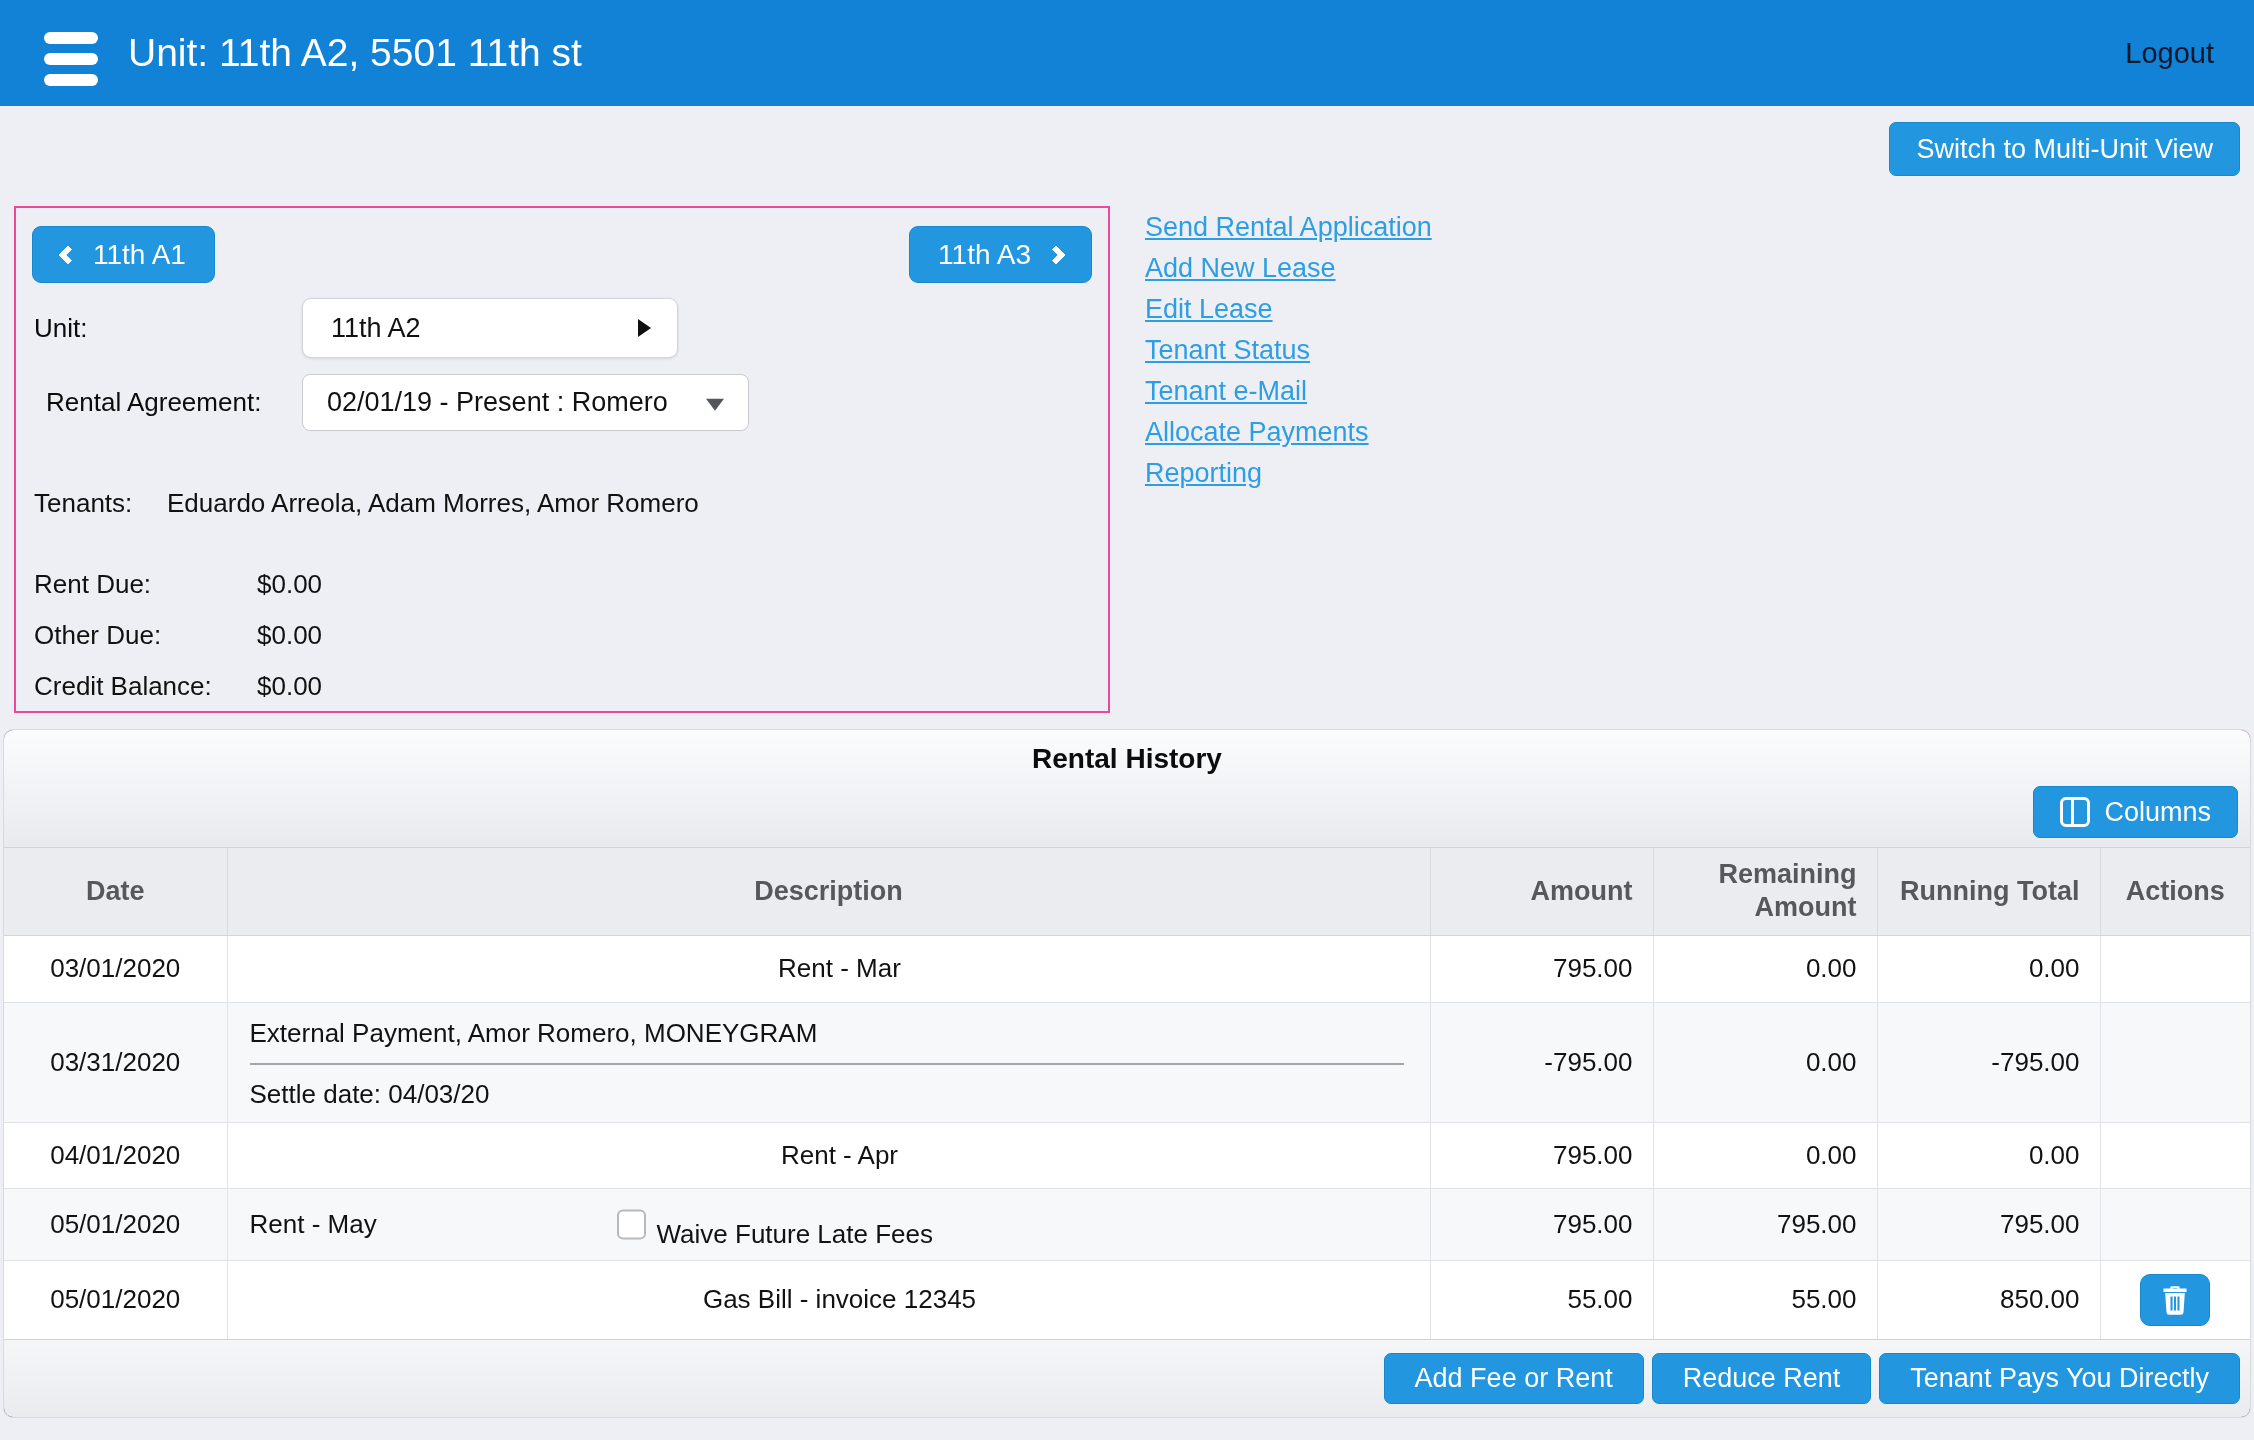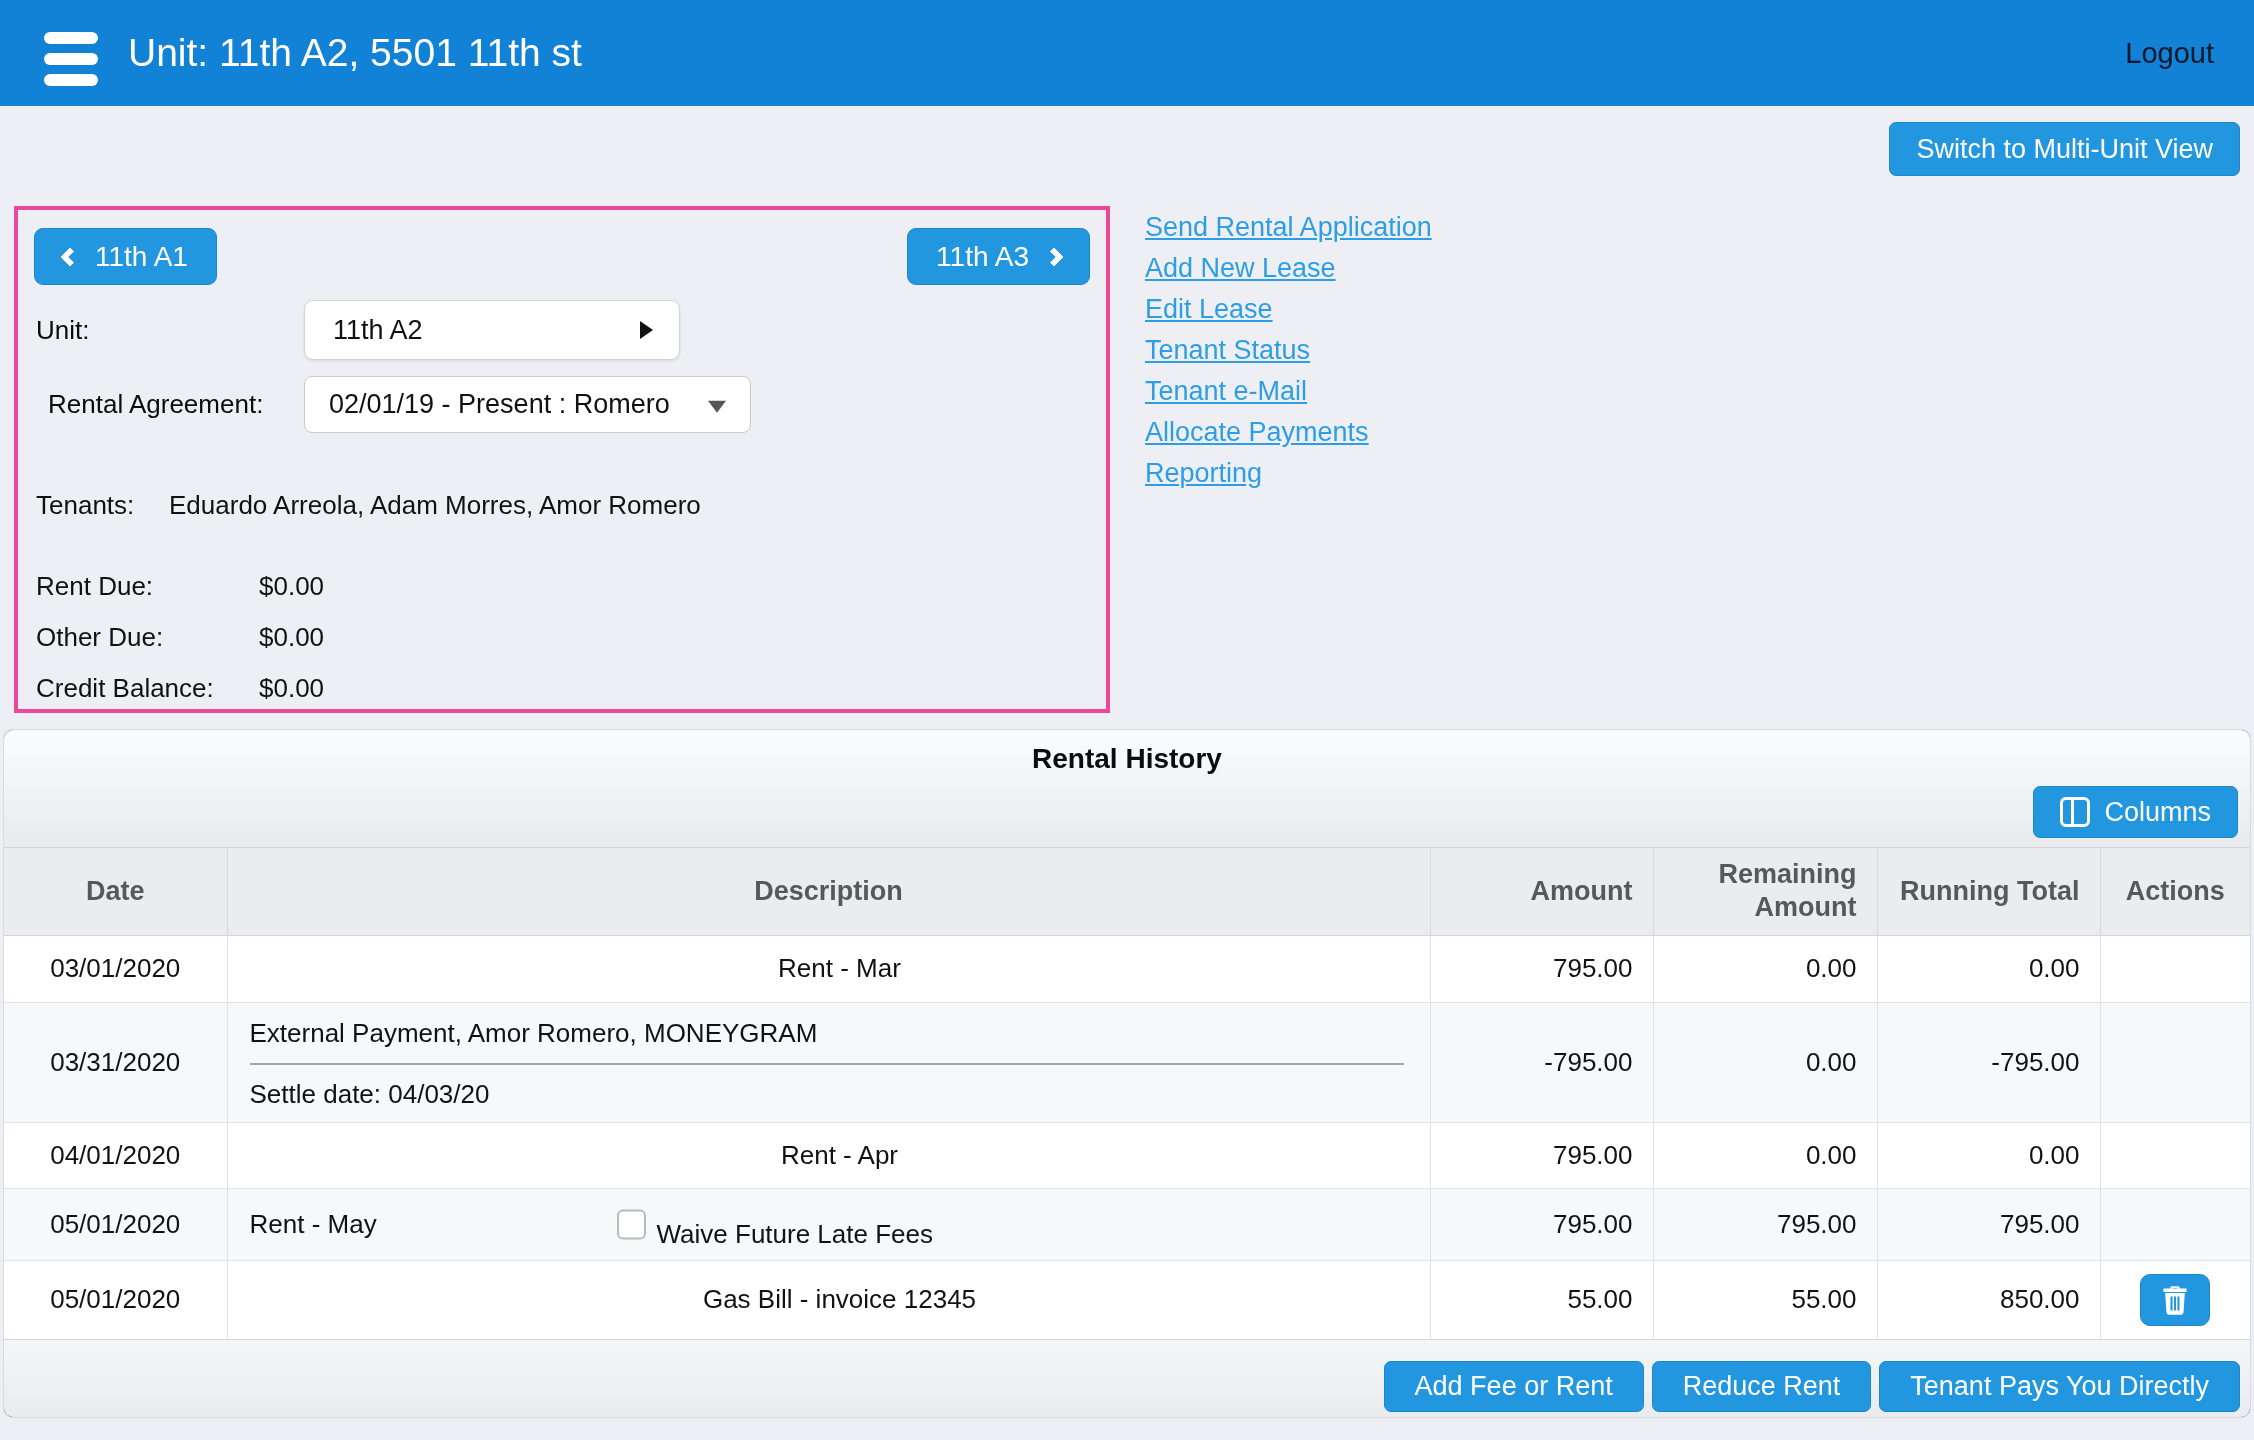--- a/index.html
+++ b/index.html
@@ -34,21 +34,21 @@
     background:#2297e0; border:1px solid #1888cd; color:#fff;
     border-radius:7px; font-size:27px; cursor:pointer; white-space:nowrap;
     font-family:"Liberation Sans", sans-serif;
   }
 
   .switch-btn { position:absolute; top:122px; right:14px; height:54px; padding:0 26px; }
 
   
   .unit-panel {
     position:absolute; left:14px; top:206px; width:1096px; height:507px;
-    border:4px solid #ec4899; background:transparent;
+    border:2px solid #ec4899; background:transparent;
   }
   .nav-btn { position:absolute; top:18px; height:57px; padding:0 28px; border-radius:9px; font-size:28px; gap:18px; }
   .nav-prev { left:16px; }
   .nav-next { right:16px; }
   .chev { display:inline-block; width:14px; height:14px; border:0 solid #fff; border-radius:2px; }
   .chev-left  { border-left-width:6px; border-bottom-width:6px; transform:rotate(45deg); }
   .chev-right { border-left-width:6px; border-bottom-width:6px; transform:rotate(225deg); }
 
   .panel-label { position:absolute; left:18px; font-size:26px; color:#0c0c0c; }
 
@@ -144,21 +144,21 @@
   .waive-label { margin-left:11px; font-size:26px;margin-top:20px; }
 
   .actions-cell { text-align:center; }
   .trash-btn { width:70px; height:52px; border-radius:10px; margin:0 auto; }
 
   .history-foot {
     height:78px; position:relative;
     background:linear-gradient(#f5f6f8, #e9ebee);
     border-top:1px solid #d2d4d8;
   }
-  .foot-btns { position:absolute; right:10px; top:21px; display:flex; gap:8px;border-radius:10px; }
+  .foot-btns { position:absolute; right:10px; top:13px; display:flex; gap:8px;border-radius:10px; }
   .foot-btns .btn { height:51px; padding:0 30px; }
 </style>
 </head>
 <body>
 
 <div class="topbar">
   <div class="hamburger">
     <div class="bar"></div>
     <div class="bar"></div>
     <div class="bar"></div>

